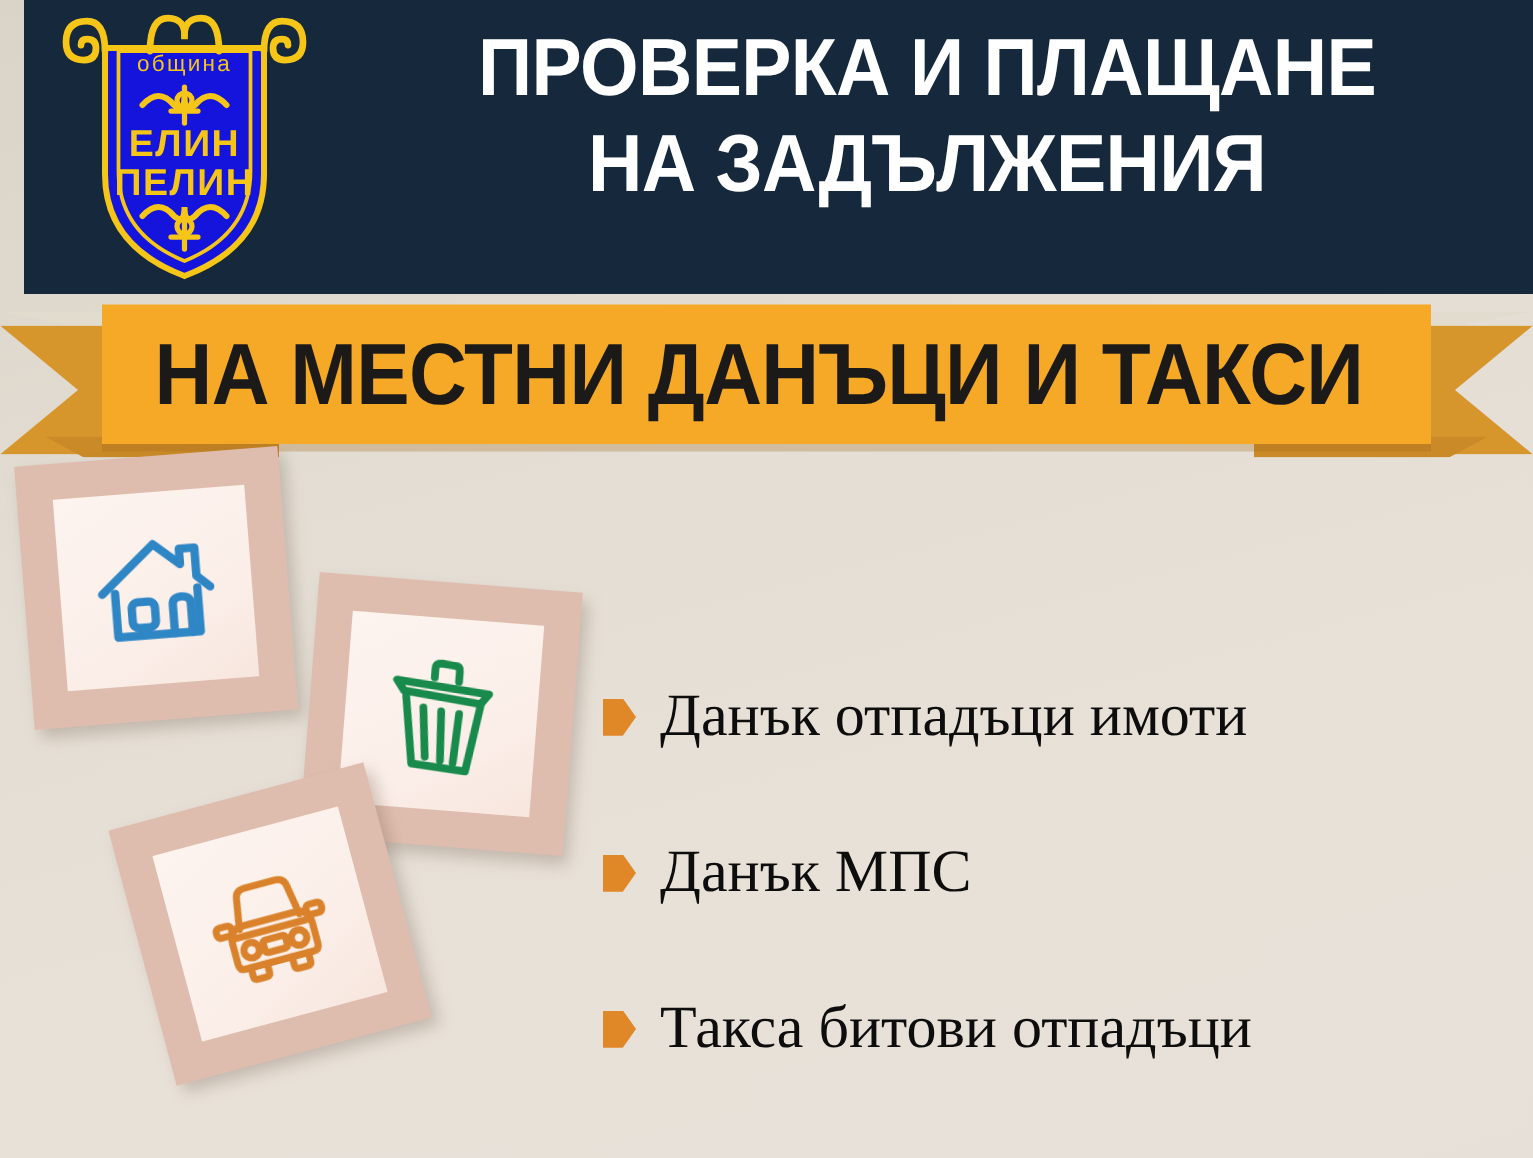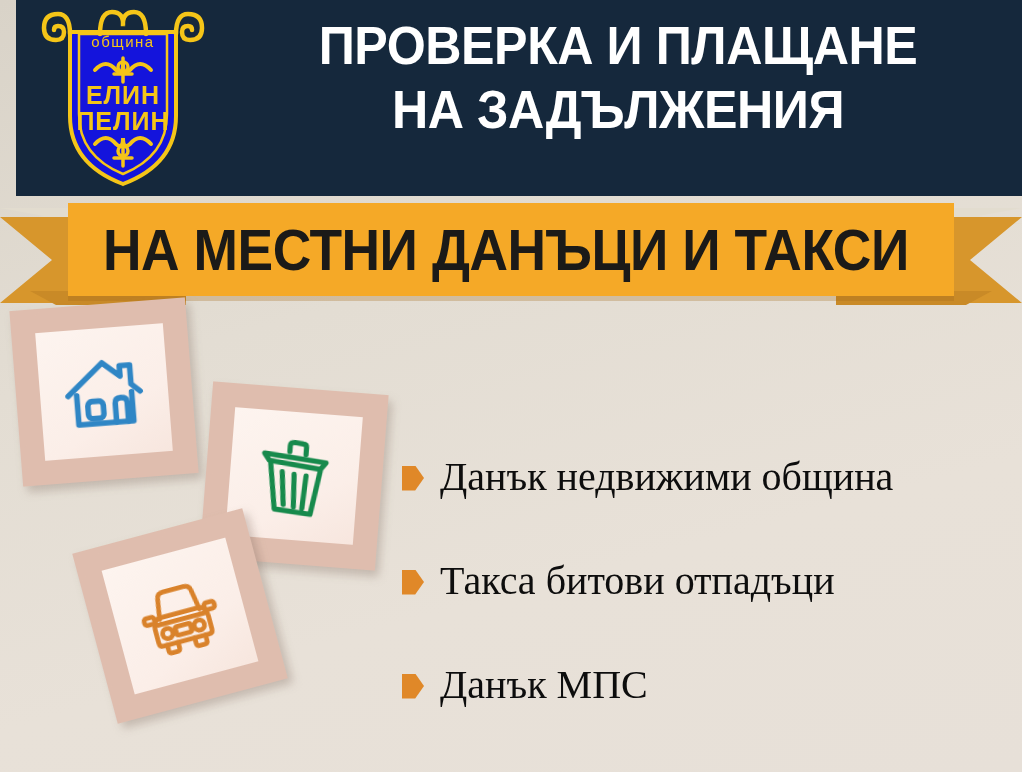--- a/index.html
+++ b/index.html
@@ -262,25 +262,25 @@
             <path d="M60 79 L60 86 Q60 89 64 89 L69 89 Q73 89 73 86 L73 79"></path>
           </g>
         </svg>
       </div>
     </div>
   </div>
 
   <div class="bullets">
     <div class="bullet-row">
       <span class="bullet-marker"></span>
-      <span class="bullet-label">Данък недвижими община</span>
+      <span class="bullet-label">Данък отпадъци имоти</span>
+    </div>
+    <div class="bullet-row">
+      <span class="bullet-marker"></span>
+      <span class="bullet-label">Данък МПС</span>
     </div>
     <div class="bullet-row">
       <span class="bullet-marker"></span>
       <span class="bullet-label">Такса битови отпадъци</span>
     </div>
-    <div class="bullet-row">
-      <span class="bullet-marker"></span>
-      <span class="bullet-label">Данък МПС</span>
-    </div>
   </div>
 
 </div>
 
 </body></html>

